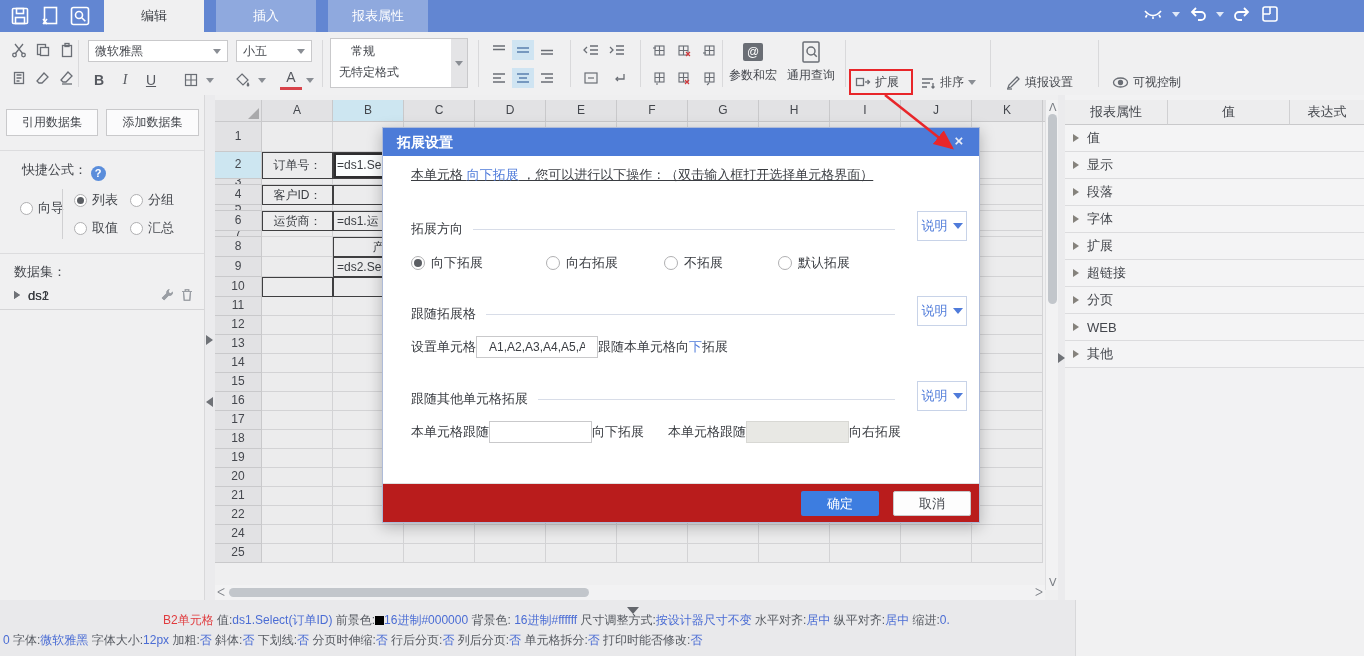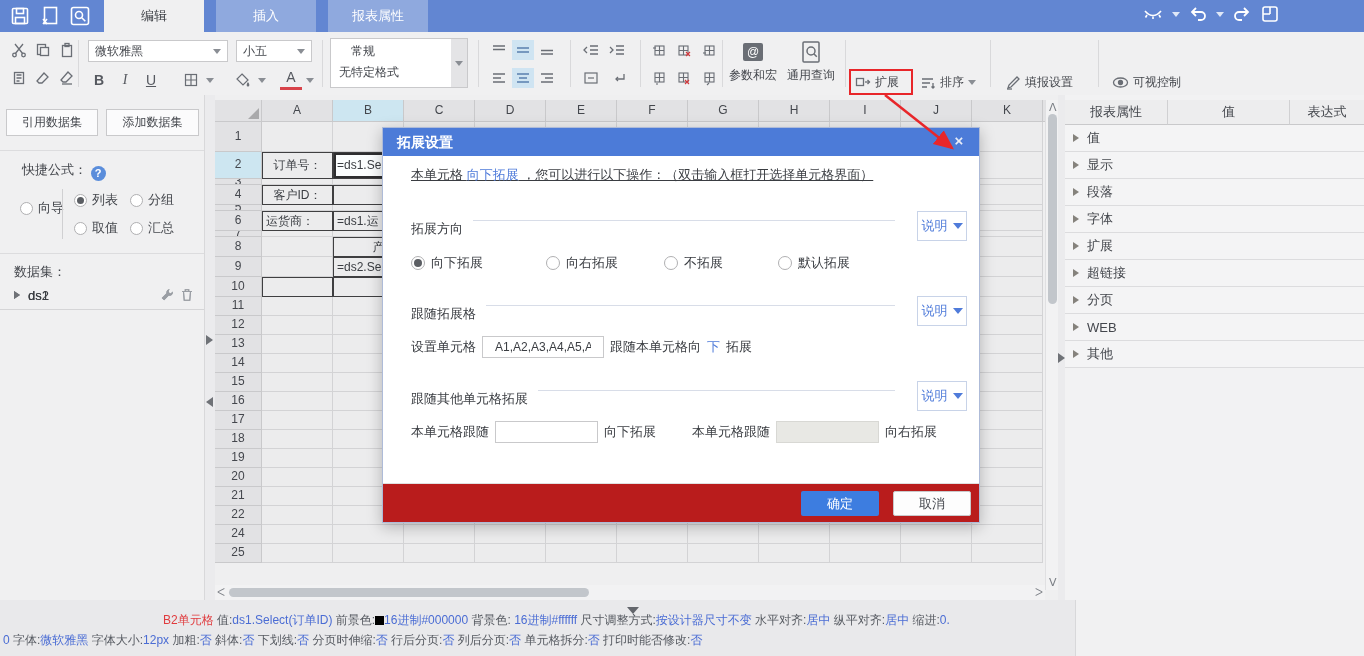--- a/index.html
+++ b/index.html
@@ -106,29 +106,29 @@
 
   
   .dialog{position:absolute;left:382px;top:127px;width:598px;height:396px;background:#fff;
           border:1px solid #aebbd8;box-shadow:0 4px 14px rgba(0,0,0,.25);z-index:50;box-sizing:border-box;}
   .dlg-head{position:absolute;left:0;top:0;right:0;height:28px;background:#4c7bd8;color:#fff;
             font-size:14px;font-weight:bold;line-height:28px;padding-left:14px;box-sizing:border-box;}
   .dlg-close{position:absolute;right:10px;top:0;width:20px;height:28px;line-height:26px;text-align:center;
              font-size:15px;font-weight:bold;color:#e8ecf7;cursor:pointer;}
   .dlg-intro{position:absolute;left:28px;top:38px;font-size:13px;color:#3a3d42;text-decoration:underline;}
   .bluetxt{color:#4f7bda;}
-  .dlg-sec{position:absolute;left:28px;right:84px;display:flex;gap:10px;font-size:13px;color:#3a3d42;}
+  .dlg-sec{position:absolute;left:28px;right:84px;display:flex;align-items:center;gap:10px;font-size:13px;color:#3a3d42;}
   .dlg-sec .rule{flex:1;border-top:1px solid #d8dde8;height:0;}
   .helpbtn{position:absolute;left:534px;width:50px;height:30px;border:1px solid #c8d3e8;background:#fff;
            display:flex;align-items:center;justify-content:center;gap:5px;font-size:13px;color:#4f7bda;cursor:pointer;box-sizing:border-box;}
   .helpbtn .tri-d{width:0;height:0;border-left:5px solid transparent;border-right:5px solid transparent;
            border-top:6px solid #4f7bda;}
   .dlg-radio{position:absolute;display:flex;align-items:center;gap:6px;font-size:13px;color:#3a3d42;cursor:pointer;}
   .dlg-radio .radio{width:14px;height:14px;}
-  .dlg-line{position:absolute;left:28px;display:flex;align-items:center;gap:6px;font-size:13px;color:#3a3d42;justify-content:space-between;}
+  .dlg-line{position:absolute;left:28px;display:flex;align-items:center;font-size:13px;color:#3a3d42;justify-content:space-between;}
   .dlg-input{height:22px;border:1px solid #c9c9cb;background:#fff;font-size:12px;color:#3a3d42;
              padding:0 12px;box-sizing:border-box;font-family:"Liberation Sans",sans-serif;}
   .dlg-input.gray{background:#e8e8e4;border-color:#d8d8d4;}
   .dlg-foot{position:absolute;left:0;right:0;bottom:0;height:38px;background:#b91c1c;border-top:1px solid #e0e0e0;}
   .btn-ok{position:absolute;left:418px;top:7px;width:78px;height:25px;background:#3d7de0;color:#fff;
           font-size:13px;border:none;border-radius:2px;cursor:pointer;font-family:"Liberation Sans",sans-serif;}
   .btn-cancel{position:absolute;left:510px;top:7px;width:78px;height:25px;background:#fdfdfd;color:#44474d;
           font-size:13px;border:1px solid #c9c9cb;border-radius:2px;cursor:pointer;box-sizing:border-box;font-family:"Liberation Sans",sans-serif;}
 </style>
 </head>
@@ -634,21 +634,21 @@
           <div class="cell"></div>
           <div class="cell"></div>
           <div class="cell"></div>
           <div class="cell"></div>
           <div class="cell"></div>
           <div class="cell"></div>
           <div class="cell"></div>
         </div>
         <div class="srow" style="height: 20px; line-height: 18px;">
           <div class="rh">6</div>
-          <div class="cell tb" style="text-align: left;">运货商：</div>
+          <div class="cell tb" style="text-align: center;">运货商：</div>
           <div class="cell tb">=ds1.运</div>
           <div class="cell"></div>
           <div class="cell"></div>
           <div class="cell"></div>
           <div class="cell"></div>
           <div class="cell"></div>
           <div class="cell"></div>
           <div class="cell"></div>
           <div class="cell"></div>
           <div class="cell"></div>

